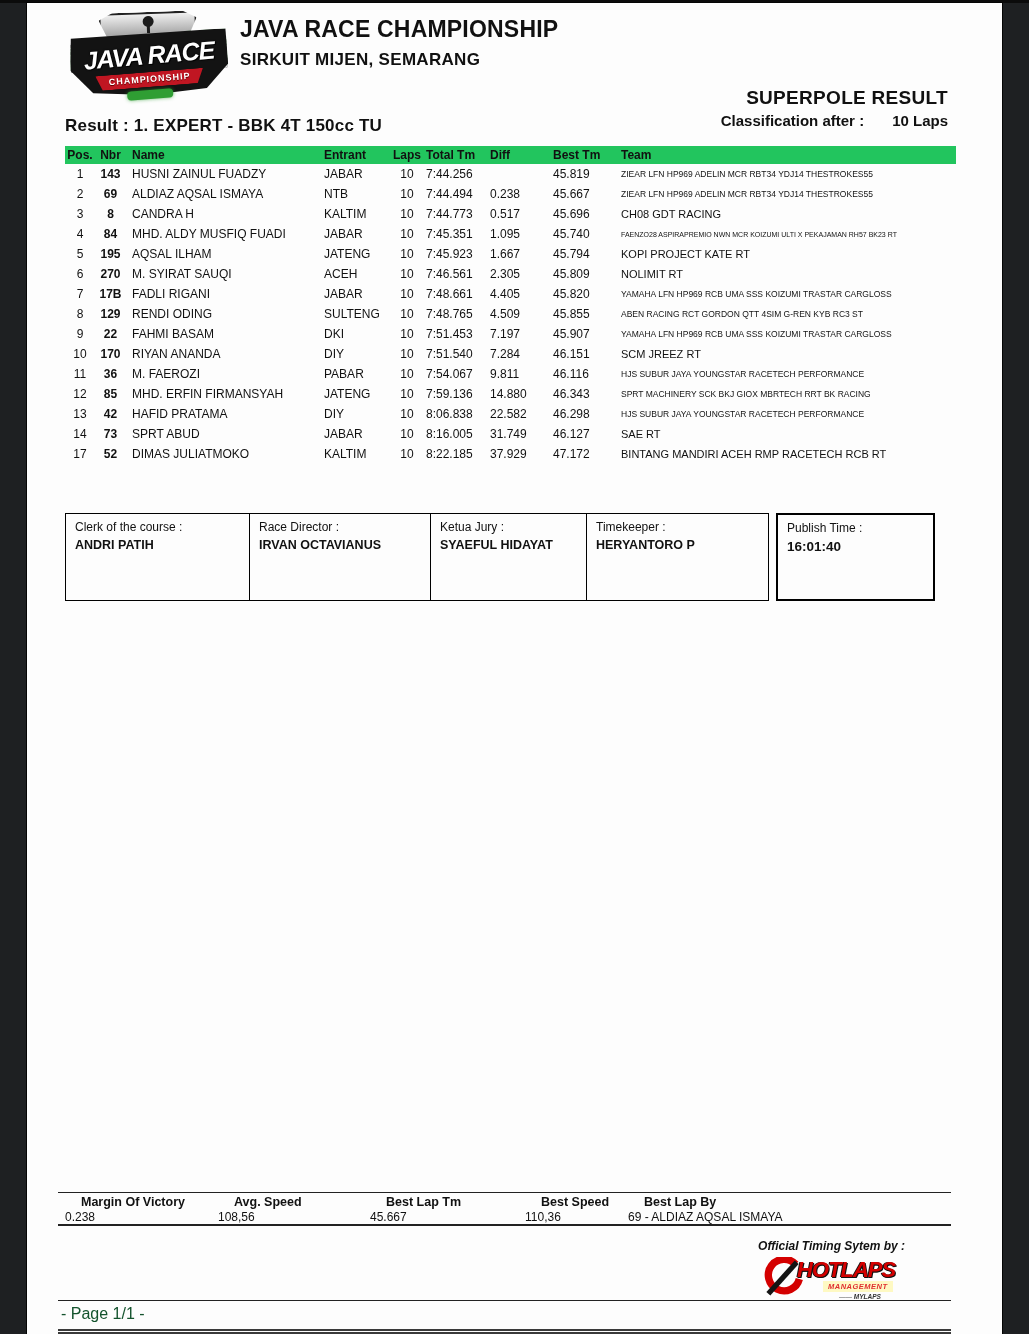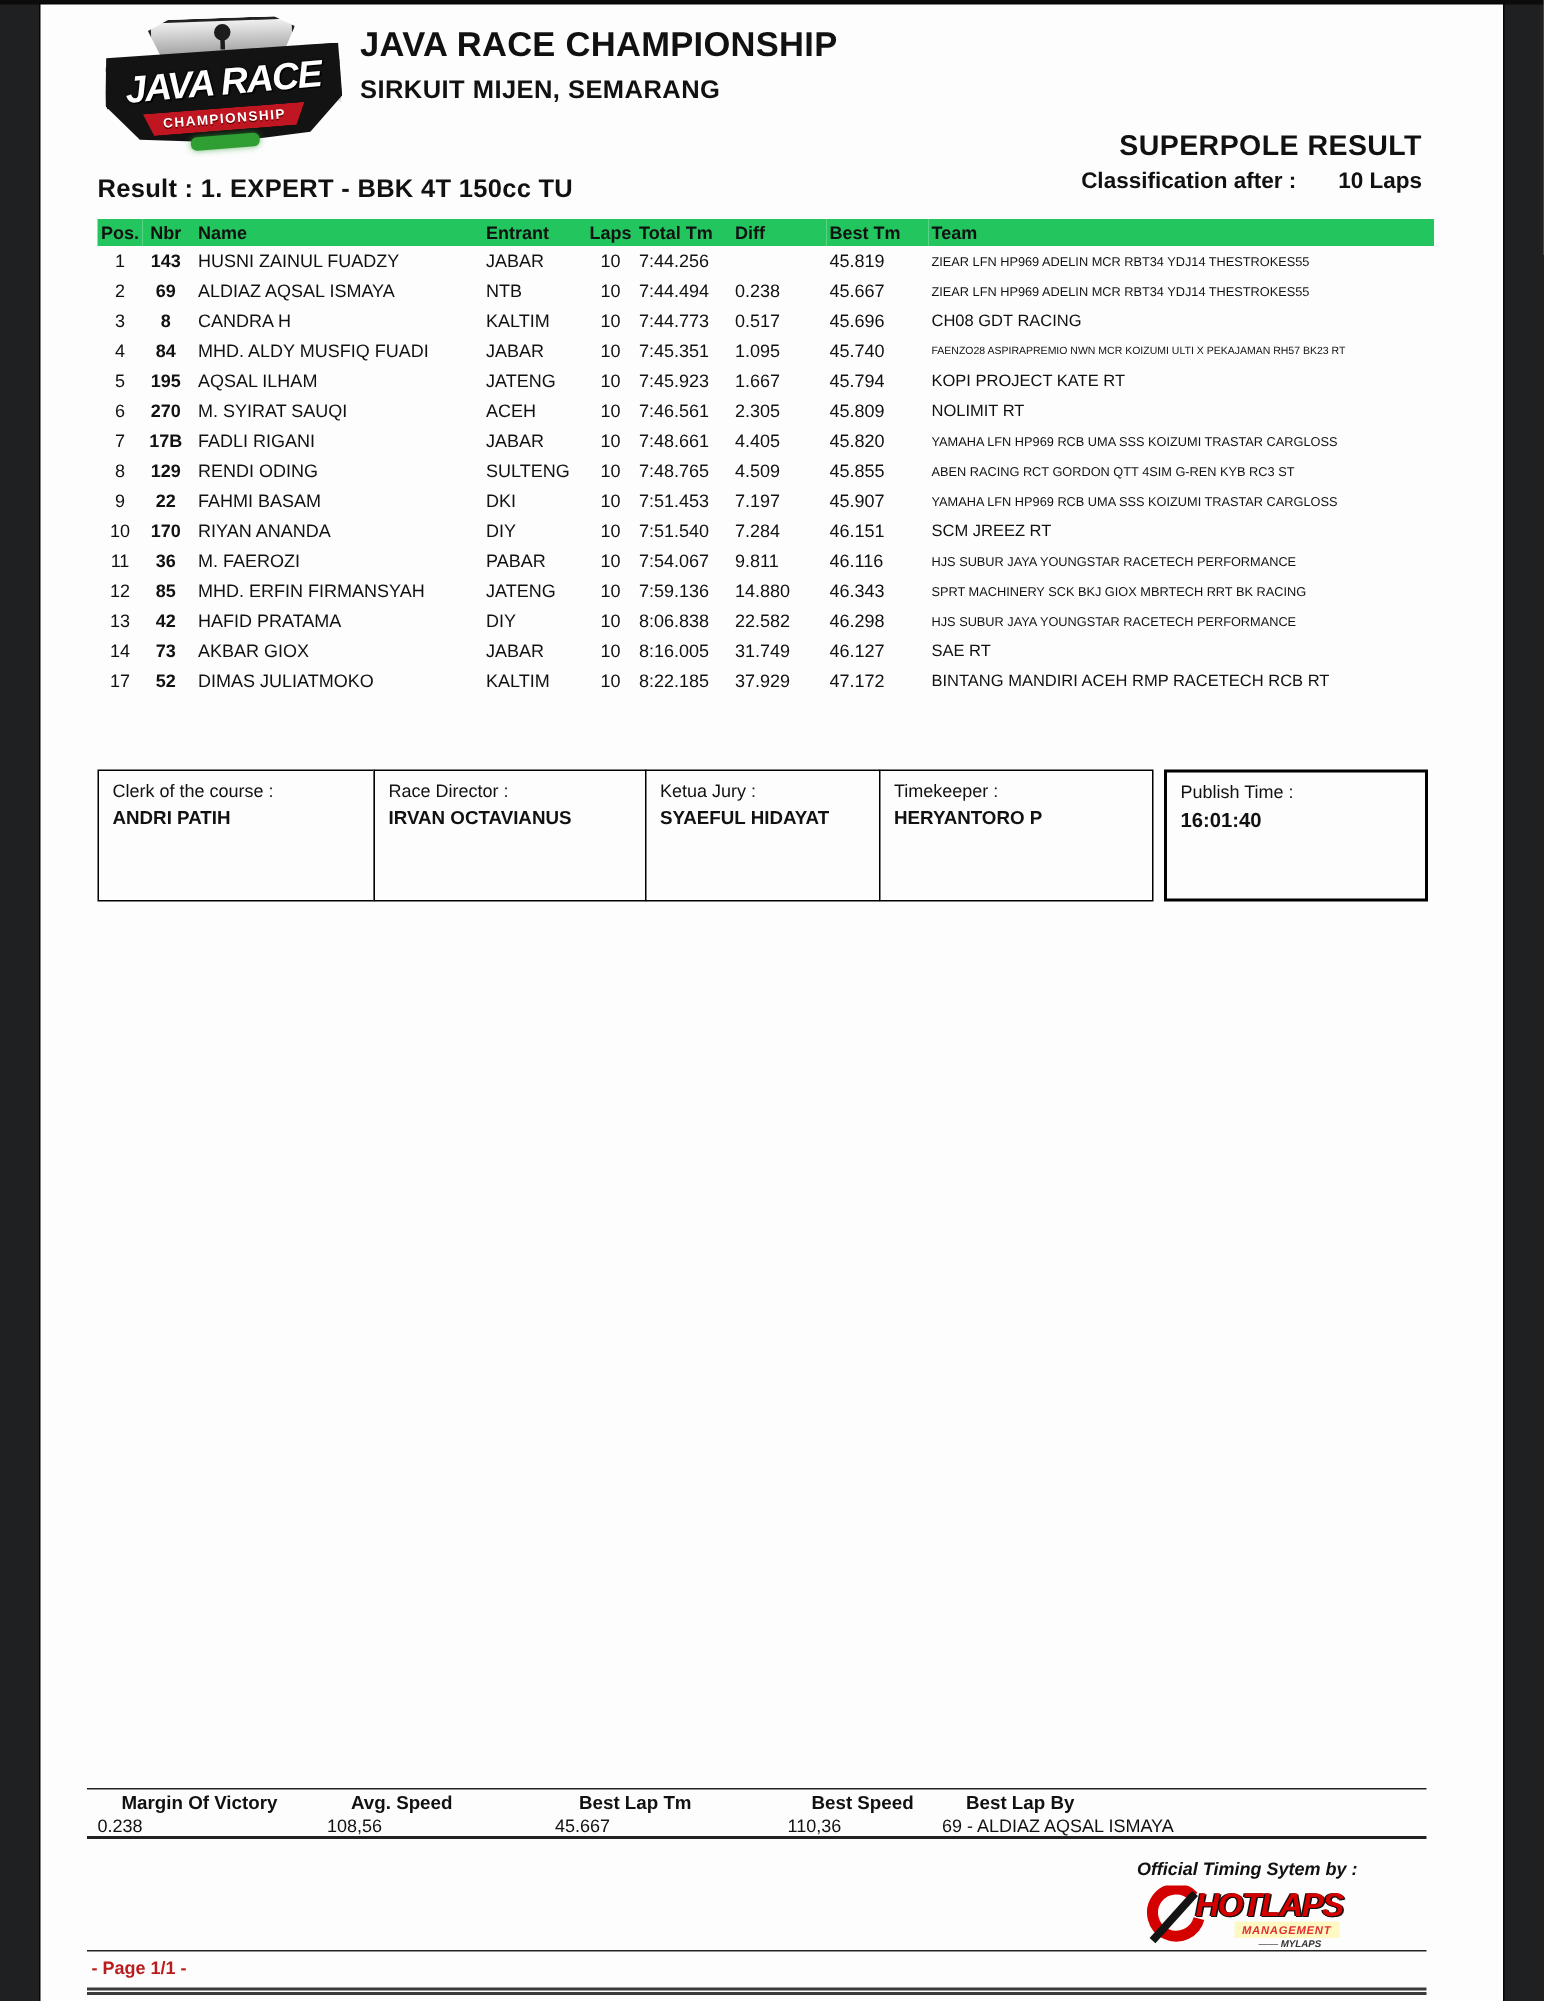--- a/index.html
+++ b/index.html
@@ -46,21 +46,21 @@
   .results td.team-xs { font-size:7px; }
 
   
   .officials { position:absolute; left:38px; top:510px; display:flex; align-items:stretch; }
   .obox { border:1px solid #000; height:88px; padding:6px 9px; background:#fdfdfd; }
   .obox + .obox { margin-left:-1px; }
   .obox .olabel { font-size:12px; }
   .obox .oname { font-size:12.5px; font-weight:700; margin-top:4px; }
   .obox.b1 { width:185px; } .obox.b2 { width:182px; } .obox.b3 { width:157px; } .obox.b4 { width:183px; }
   .ogap { width:7px; }
-  .obox.b5 { width:176px; border-width:2px; margin-left:0; }
+  .obox.b5 { width:159px; border-width:2px; margin-left:0; }
   .obox.b5 .oname { font-size:13.5px; }
 
   
   .stats { position:absolute; left:31px; top:1189px; width:893px; height:34px; border-top:1.5px solid #222; border-bottom:2.5px solid #222; }
   .stat { position:absolute; top:2px; }
   .stat .slabel { font-size:12.5px; font-weight:700;margin-left:16px; }
   .stat .sval { font-size:12px; margin-top:1px; }
   .stat.s1 { left:7px; } .stat.s2 { left:160px; } .stat.s3 { left:312px; } .stat.s4 { left:467px; } .stat.s5 { left:570px; }
 
   
@@ -68,21 +68,21 @@
   .hotlaps { position:absolute; right:93px; top:1252px; width:148px; height:48px; }
   .hl-swoosh { position:absolute; left:0; top:2px; width:42px; height:42px; }
   .hl-word { position:absolute; left:36px; top:2px; font-size:22px; font-weight:900; font-style:italic; color:#d40000; letter-spacing:-1px; text-shadow:1px 1px 0 #111, -1px 0 0 #111, 0 1px 0 #111; white-space:nowrap; }
   .hl-mgmt { position:absolute; left:62px; top:26px; background:#fef9c3; color:#e03030; font-size:7.5px; font-weight:800; font-style:italic; padding:1px 5px; letter-spacing:.5px; }
   .hl-mylaps { position:absolute; left:78px; top:38px; font-size:6.5px; font-weight:700; font-style:italic; color:#333; }
   .hl-mylaps:before { content:"—— "; color:#555; }
 
   
   .footer { position:absolute; left:31px; top:1297px; width:893px; border-top:1.5px solid #222; border-bottom:5px double #3a3a3a; padding:4px 3px 6px 3px; display:flex; justify-content:space-between; align-items:flex-start; }
   .foot-text { font-size:12px; font-style:italic; color:#161616; }
-  .foot-page { font-size:12px; font-weight:700; color:#b91c1c; white-space:nowrap; }
+  .foot-page { font-size:16px; font-weight:400; color:#14532d; white-space:nowrap; }
 </style>
 </head>
 <body>
 
 <div class="screen">
   <div class="top-band"></div>
   <div class="page">
 
     <div class="jr-logo">
       <div class="jr-check-l"></div>
@@ -272,21 +272,21 @@
         <td class="c-ent">DIY</td>
         <td class="c-laps">10</td>
         <td class="c-tot">8:06.838</td>
         <td class="c-diff">22.582</td>
         <td class="c-best">46.298</td>
         <td class="c-team team-s">HJS SUBUR JAYA YOUNGSTAR RACETECH PERFORMANCE</td>
       </tr>
           <tr>
         <td class="c-pos">14</td>
         <td class="c-nbr">73</td>
-        <td class="c-name">AKBAR GIOX</td>
+        <td class="c-name">SPRT ABUD</td>
         <td class="c-ent">JABAR</td>
         <td class="c-laps">10</td>
         <td class="c-tot">8:16.005</td>
         <td class="c-diff">31.749</td>
         <td class="c-best">46.127</td>
         <td class="c-team team-n">SAE RT</td>
       </tr>
           <tr>
         <td class="c-pos">17</td>
         <td class="c-nbr">52</td>

